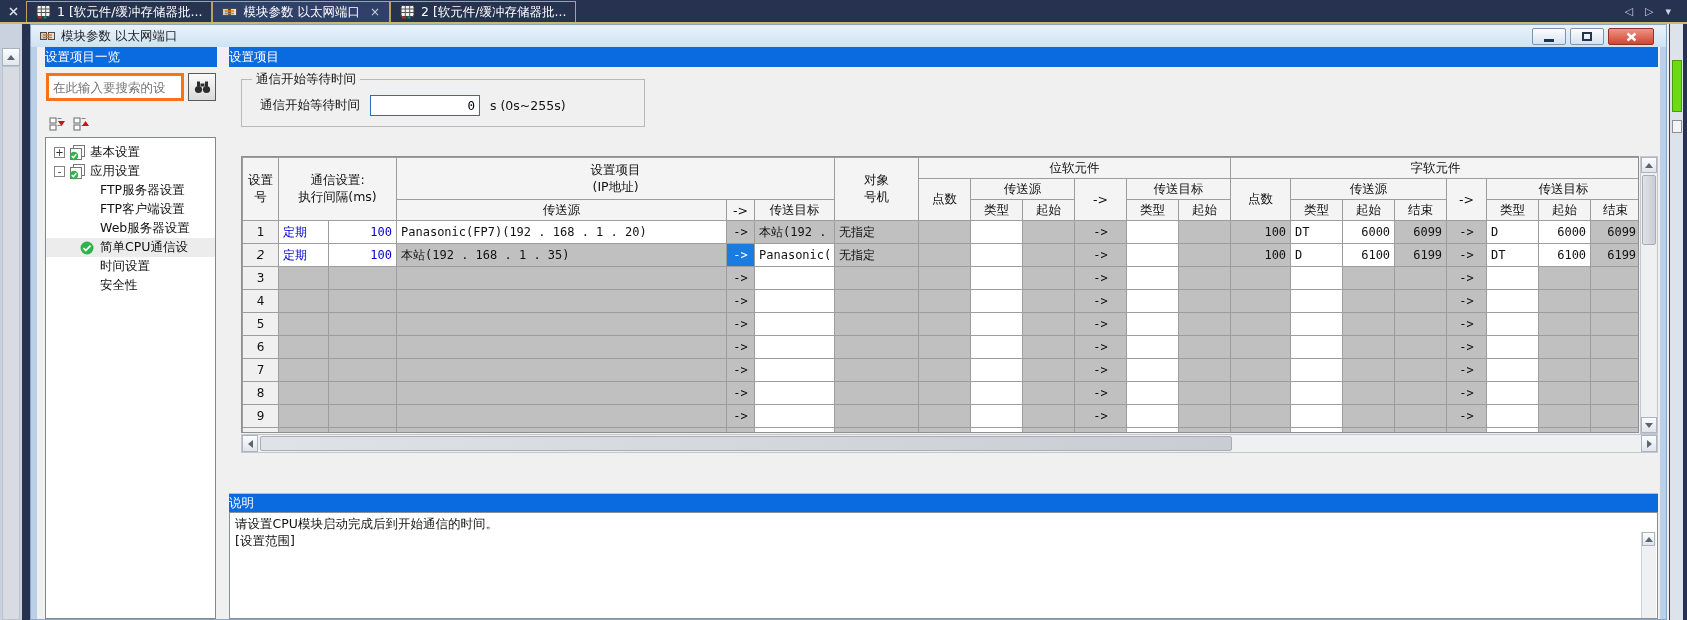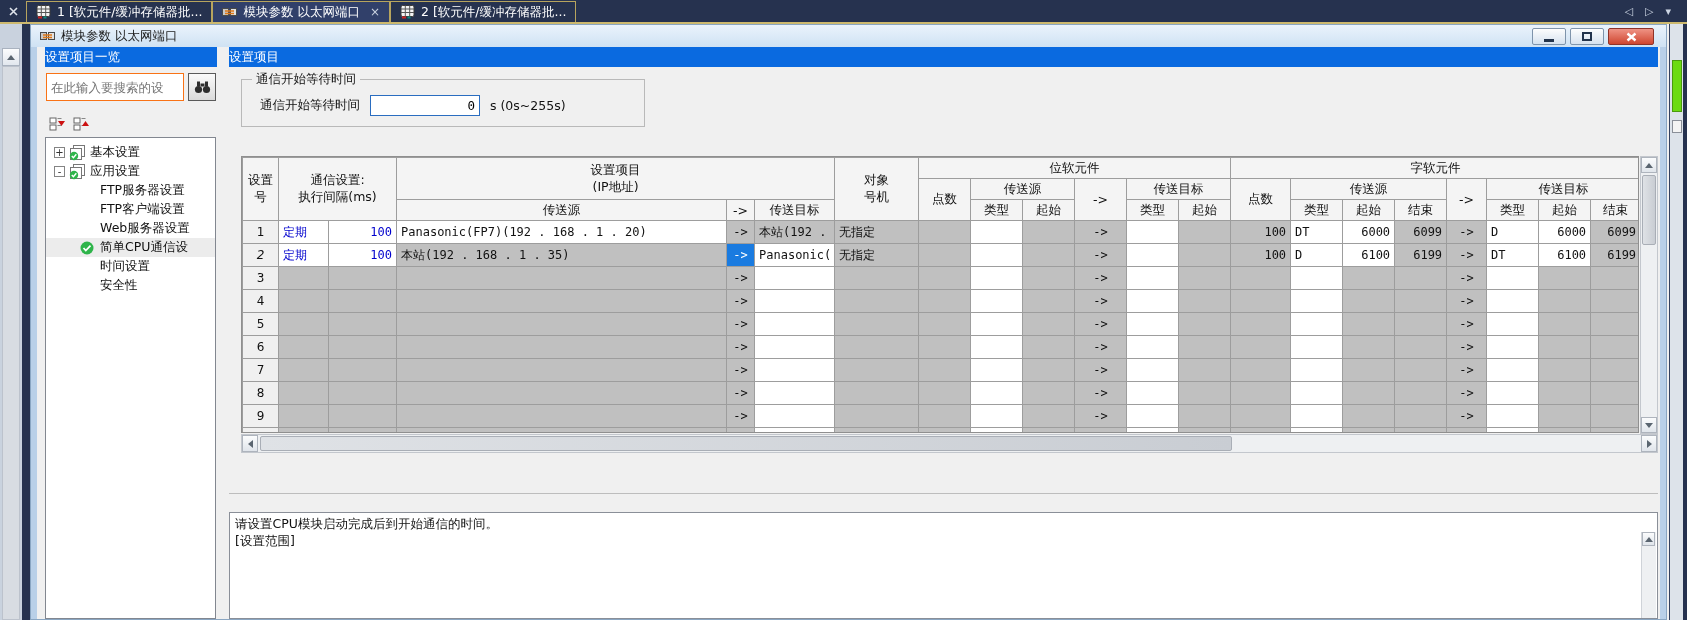--- a/index.html
+++ b/index.html
@@ -39,21 +39,21 @@
   .wc-btn.close { width:46px; background:linear-gradient(#ef9384,#cf4630); border-color:#8f3328; }
   .min-glyph { width:10px; height:3px; background:#23344c; margin-top:7px; }
   .max-glyph { width:10px; height:9px; border:2px solid #23344c; }
   .win-body { position:absolute; left:6px; top:22px; right:6px; bottom:0; background:#f0f0f0; }
 
   .panel-header { height:20px; background:#0a6ae0; color:#fff; display:flex; align-items:center; }
 
   
   .sidebar { position:absolute; left:8px; top:0; width:172px; bottom:0; }
   .search-row { position:absolute; top:26px; left:1px; right:1px; height:28px; display:flex; gap:4px; }
-  .search-input { flex:1; min-width:0; border:1px solid #f97316; height:28px; font-size:12.5px; padding:0 4px;
+  .search-input { flex:1; min-width:0; border:3px solid #f97316; height:28px; font-size:12.5px; padding:0 4px;
                   font-family:"DejaVu Sans",sans-serif; color:#555; }
   .search-btn { width:28px; height:28px; border:1px solid #5a5a5a; background:linear-gradient(#fafafa,#dadada);
                 display:flex; align-items:center; justify-content:center; }
   .tree-tools { position:absolute; top:70px; left:4px; display:flex; gap:7px; }
   .treebox { position:absolute; top:90px; left:0; right:1px; bottom:0; background:#fff; border:1px solid #828790; padding-top:5px; overflow:hidden; }
   .tree-item { height:19px; display:flex; align-items:center; gap:4px; white-space:nowrap; }
   .tree-item.lvl0 { padding-left:8px; }
   .tree-item.lvl1 { padding-left:34px; }
   .tree-item.sel  { background:#ececec; }
   .expander { width:11px; height:11px; border:1px solid #848484; background:#fff; font-size:10px; line-height:9px;
@@ -600,20 +600,21 @@
               <span class="tri-left"></span>
             </div>
           <div class="sb-thumb" style="left:18px;top:1px;width:972px;height:15px;"></div>
           <div class="sb-btn" style="right:0;top:0;width:16px;height:17px;">
               <span class="tri-right"></span>
             </div>
         </div>
       </div>
 
       <div class="desc">
+        <div class="panel-header">说明</div>
         <div class="desc-body">
           <div>请设置CPU模块启动完成后到开始通信的时间。</div>
           <div>[设置范围]</div>
           <div class="desc-scroll">
             <div class="sb-btn" style="left:0;top:0;width:13px;height:14px;">
                 <span class="tri-up"></span>
               </div>
           </div>
         </div>
       </div>

